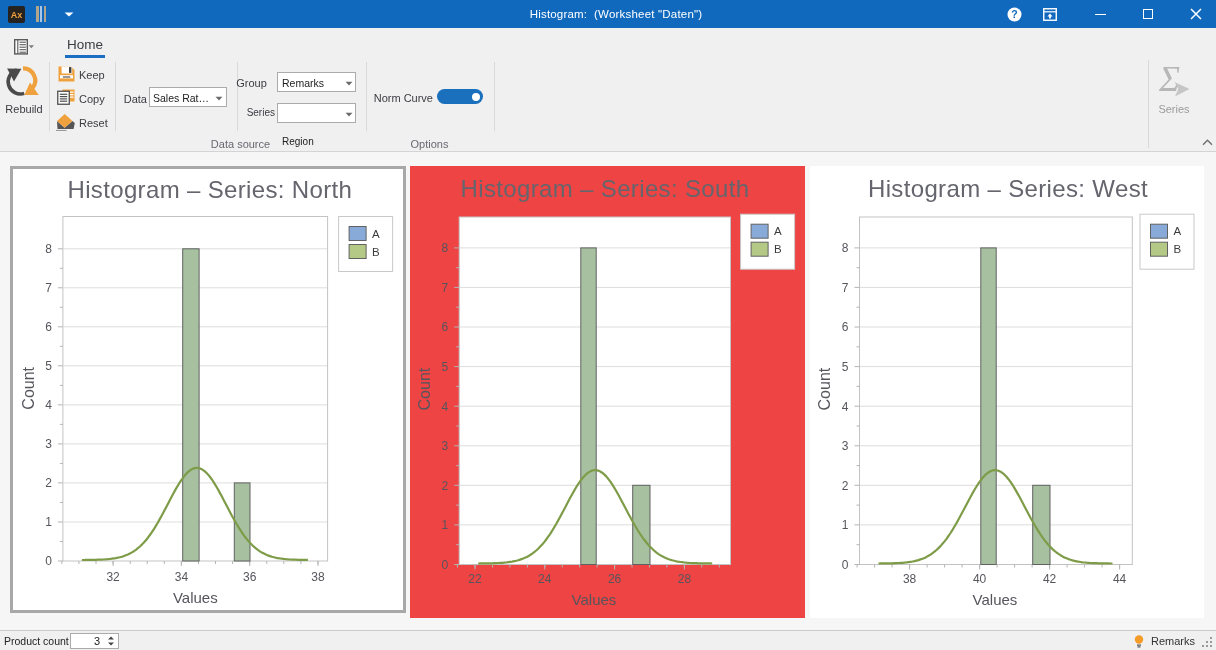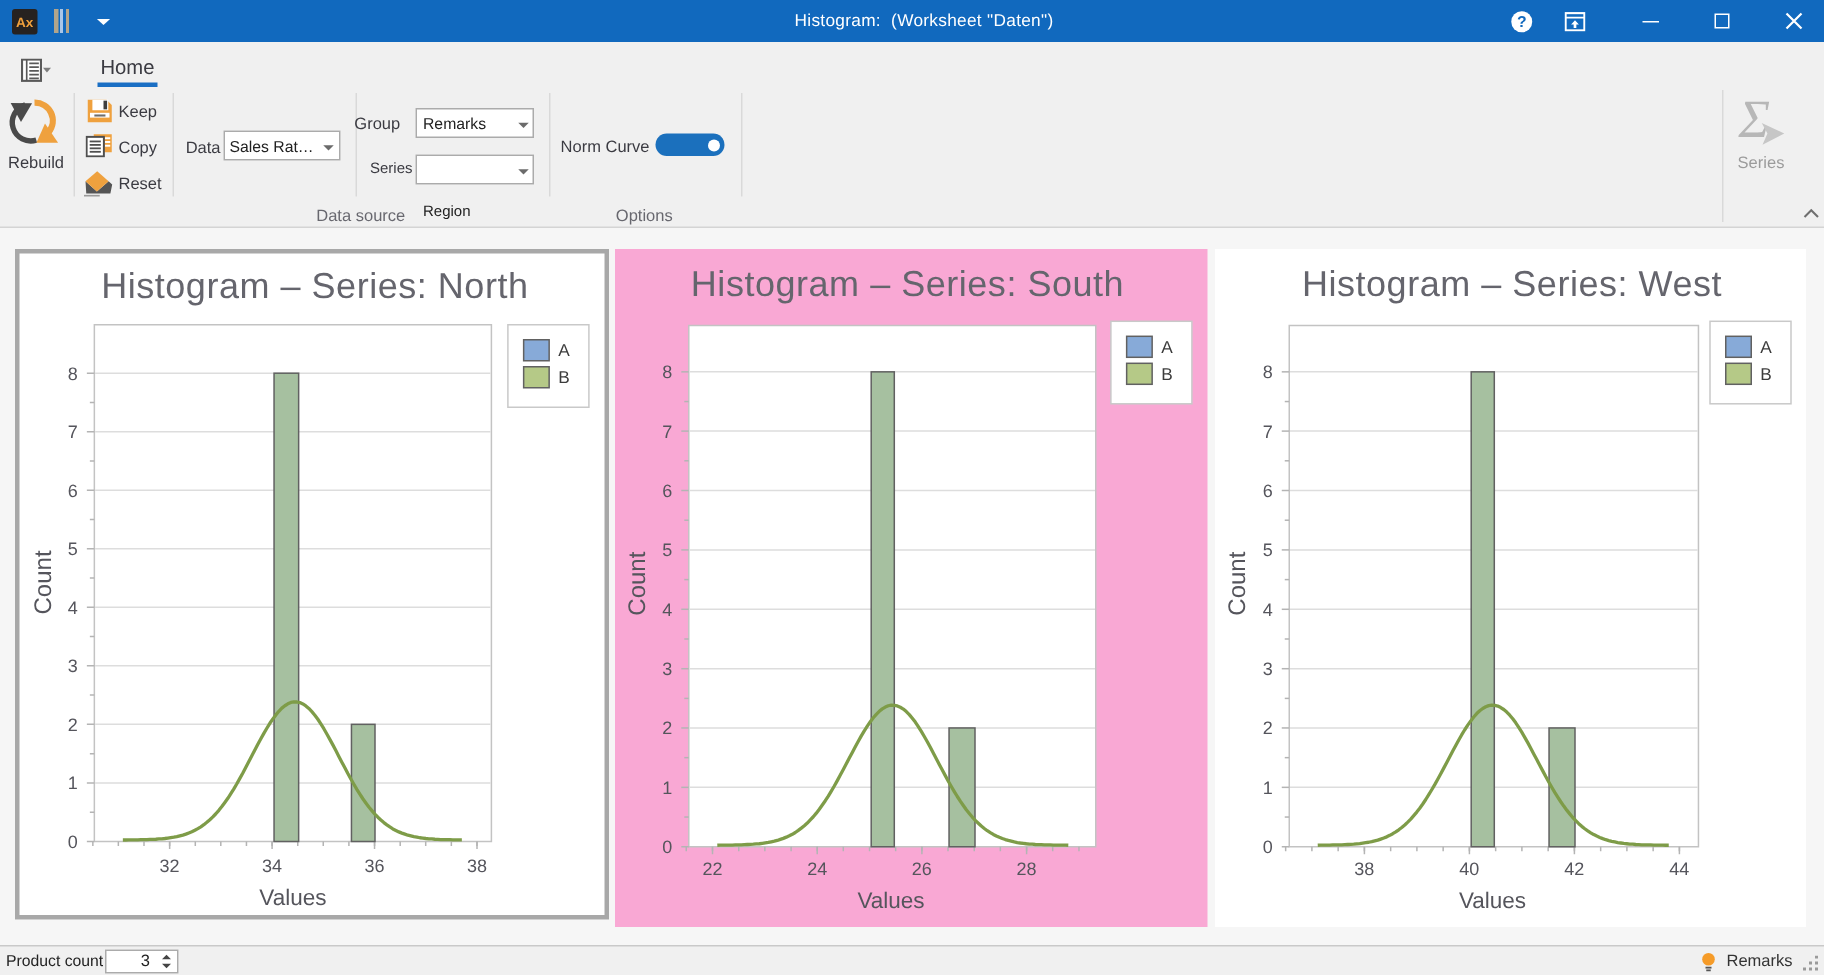--- a/index.html
+++ b/index.html
@@ -209,21 +209,21 @@
         <path d="M 68.9 391.0 L 70.9 391.0 L 72.9 390.9 L 74.9 390.9 L 76.9 390.9 L 78.9 390.9 L 80.9 390.8 L 82.9 390.8 L 84.9 390.7 L 86.9 390.6 L 88.9 390.6 L 90.9 390.5 L 92.9 390.3 L 94.9 390.2 L 96.9 390.0 L 98.9 389.7 L 100.9 389.4 L 102.9 389.1 L 104.9 388.7 L 106.9 388.2 L 108.9 387.7 L 110.9 387.1 L 112.9 386.3 L 114.9 385.5 L 116.9 384.5 L 118.9 383.4 L 120.9 382.2 L 122.9 380.8 L 124.9 379.2 L 126.9 377.5 L 128.9 375.6 L 130.9 373.5 L 132.9 371.2 L 134.9 368.7 L 136.9 366.0 L 138.9 363.2 L 140.9 360.1 L 142.9 356.9 L 144.9 353.5 L 146.9 349.9 L 148.9 346.3 L 150.9 342.5 L 152.9 338.7 L 154.9 334.9 L 156.9 331.0 L 158.9 327.2 L 160.9 323.5 L 162.9 319.9 L 164.9 316.5 L 166.9 313.2 L 168.9 310.3 L 170.9 307.6 L 172.9 305.2 L 174.9 303.1 L 176.9 301.5 L 178.9 300.2 L 180.9 299.3 L 182.9 298.9 L 184.9 299.0 L 186.9 299.4 L 188.9 300.3 L 190.9 301.6 L 192.9 303.3 L 194.9 305.4 L 196.9 307.8 L 198.9 310.5 L 200.9 313.6 L 202.9 316.8 L 204.9 320.3 L 206.9 323.9 L 208.9 327.6 L 210.9 331.4 L 212.9 335.3 L 214.9 339.1 L 216.9 342.9 L 218.9 346.7 L 220.9 350.3 L 222.9 353.8 L 224.9 357.2 L 226.9 360.4 L 228.9 363.5 L 230.9 366.3 L 232.9 369.0 L 234.9 371.4 L 236.9 373.7 L 238.9 375.8 L 240.9 377.7 L 242.9 379.4 L 244.9 380.9 L 246.9 382.3 L 248.9 383.6 L 250.9 384.6 L 252.9 385.6 L 254.9 386.4 L 256.9 387.1 L 258.9 387.8 L 260.9 388.3 L 262.9 388.8 L 264.9 389.1 L 266.9 389.5 L 268.9 389.7 L 270.9 390.0 L 272.9 390.2 L 274.9 390.3 L 276.9 390.5 L 278.9 390.6 L 280.9 390.7 L 282.9 390.7 L 284.9 390.8 L 286.9 390.8 L 288.9 390.9 L 290.9 390.9 L 292.9 390.9 L 294.9 390.9" fill="none" stroke="#7e9c48" stroke-width="2.2" stroke-linejoin="round"></path>
         <rect x="325.6" y="47.5" width="54" height="55" fill="#ffffff" stroke="#c9c9c9" stroke-width="1"></rect>
         <rect x="336.1" y="57.5" width="17" height="14" fill="#87aad8" stroke="#616161" stroke-width="1"></rect>
         <text x="359.1" y="68.5" font-size="11.5" fill="#3c3c3c" font-family="Liberation Sans, sans-serif">A</text>
         <rect x="336.1" y="75.5" width="17" height="14" fill="#b5c987" stroke="#616161" stroke-width="1"></rect>
         <text x="359.1" y="86.5" font-size="11.5" fill="#3c3c3c" font-family="Liberation Sans, sans-serif">B</text>
         <text x="20.8" y="219.3" font-size="16" fill="#55555c" text-anchor="middle" font-family="Liberation Sans, sans-serif" transform="rotate(-90 20.8 219.3)">Count</text>
         <text x="182.3" y="434" font-size="15" fill="#55555c" text-anchor="middle" font-family="Liberation Sans, sans-serif">Values</text>
       </svg>
 </div>
-<div class="abs" style="left:410px;top:165.5px;width:395px;height:452.3px;background:#f9a8d4;">
+<div class="abs" style="left:410px;top:165.5px;width:395px;height:452.3px;background:#ef4444;">
   <svg width="395" height="452" viewBox="0 0 395 452" style="position:absolute;left:0;top:0;">
         <text x="195" y="31" font-size="24" letter-spacing="0.35" fill="#65656d" text-anchor="middle" font-family="Liberation Sans, sans-serif">Histogram – Series: South</text>
         <rect x="49.2" y="51" width="271.3" height="347.5" fill="#ffffff" stroke="#c3c3c3" stroke-width="1"></rect>
         <line x1="44.2" y1="398.5" x2="49.2" y2="398.5" stroke="#b4b4b4" stroke-width="1"></line>
         <text x="38.2" y="402.8" font-size="12" fill="#55555c" text-anchor="end" font-family="Liberation Sans, sans-serif">0</text>
         <line x1="46.2" y1="378.7" x2="49.2" y2="378.7" stroke="#b4b4b4" stroke-width="1"></line>
         <line x1="49.7" y1="358.9" x2="320.0" y2="358.9" stroke="#dddddd" stroke-width="1"></line>
         <line x1="44.2" y1="358.9" x2="49.2" y2="358.9" stroke="#b4b4b4" stroke-width="1"></line>
         <text x="38.2" y="363.2" font-size="12" fill="#55555c" text-anchor="end" font-family="Liberation Sans, sans-serif">1</text>
         <line x1="46.2" y1="339.1" x2="49.2" y2="339.1" stroke="#b4b4b4" stroke-width="1"></line>

